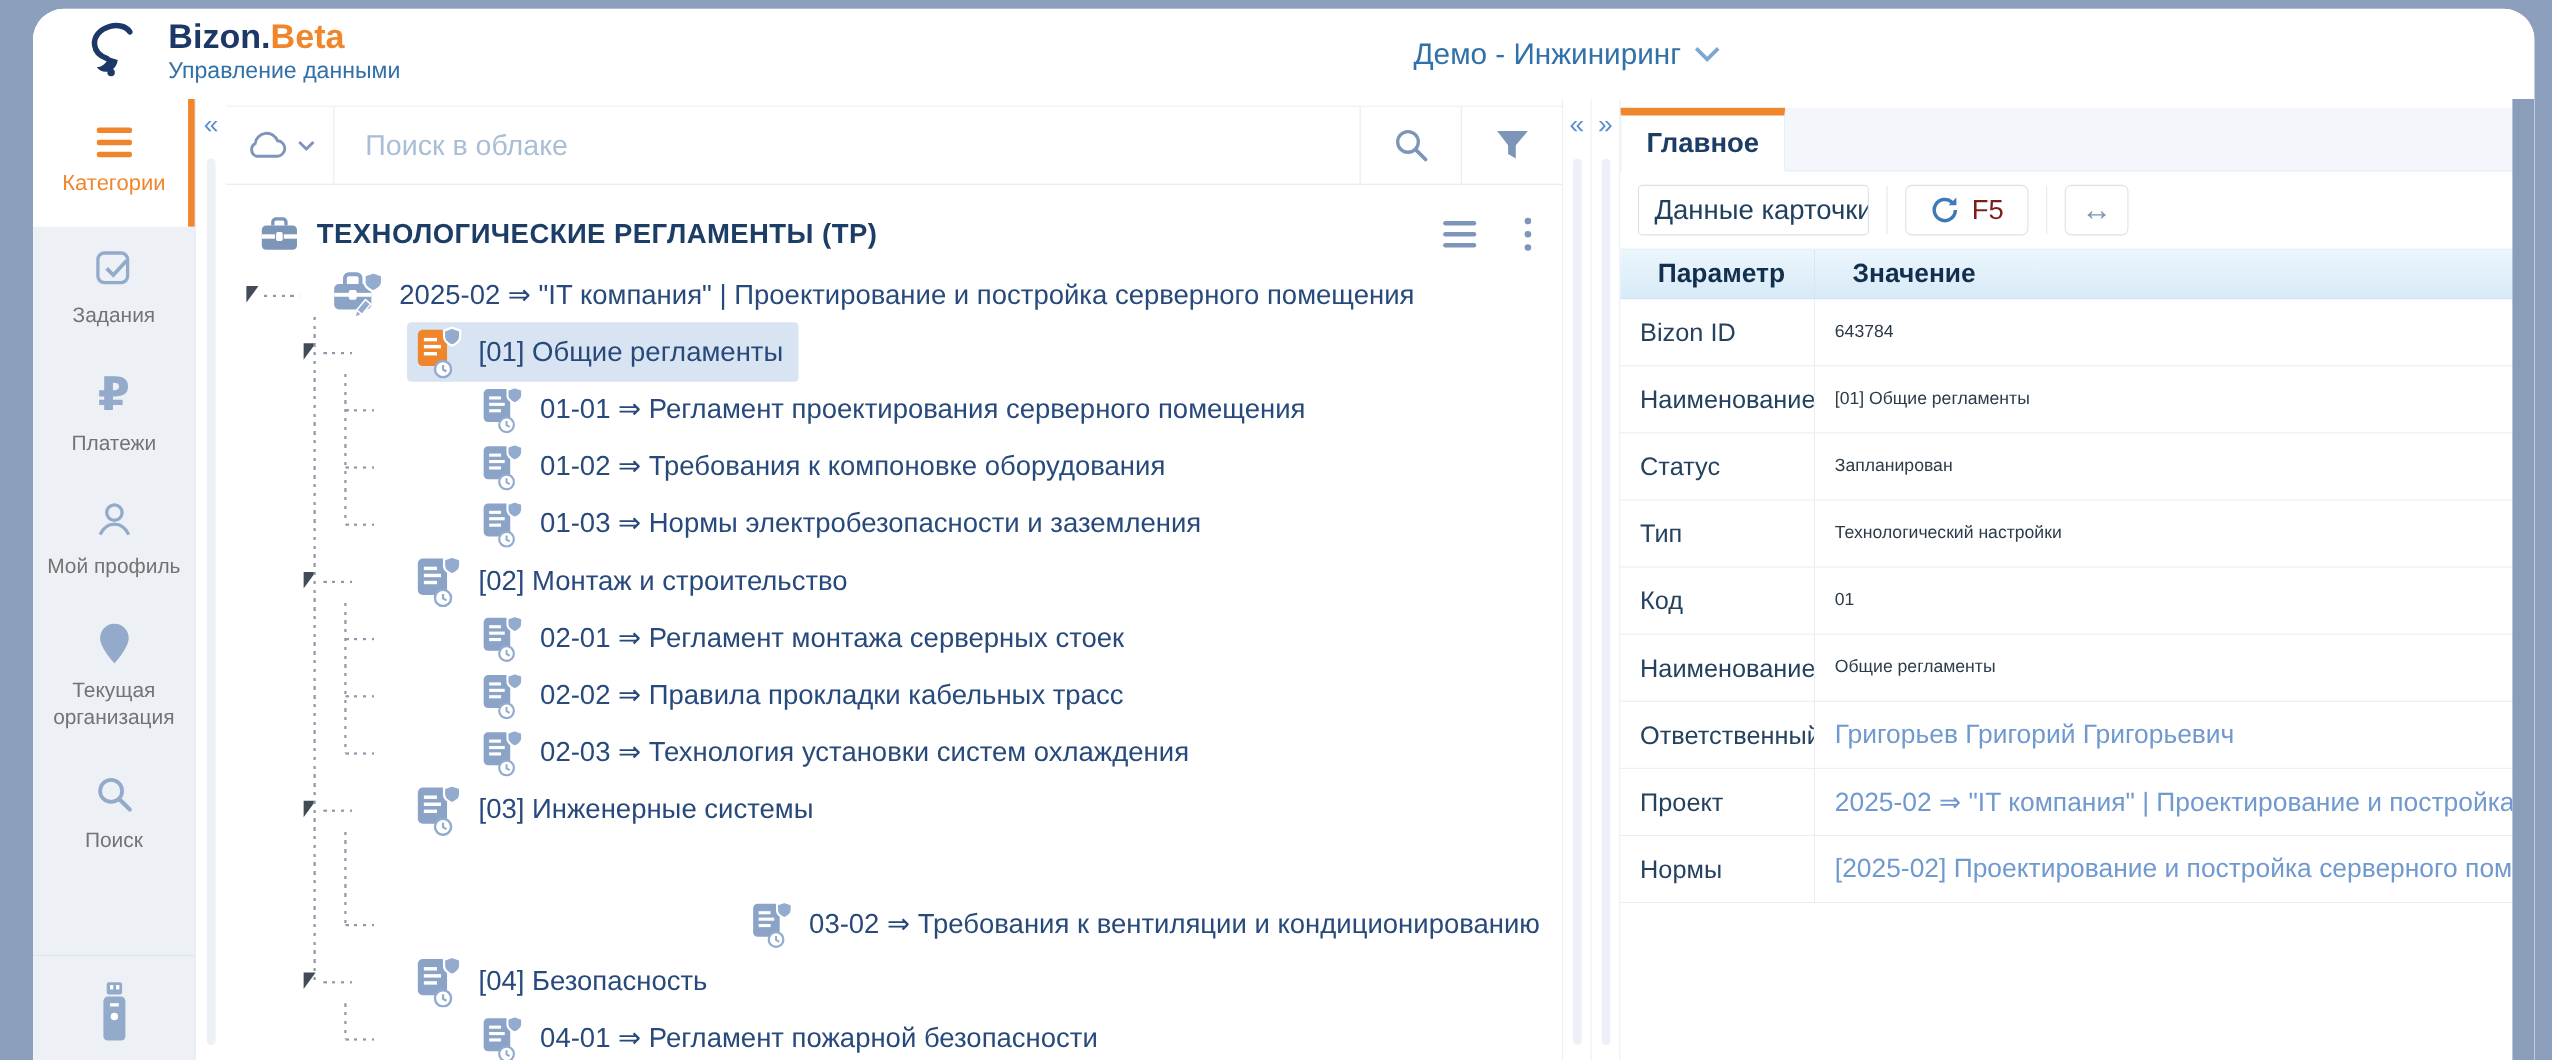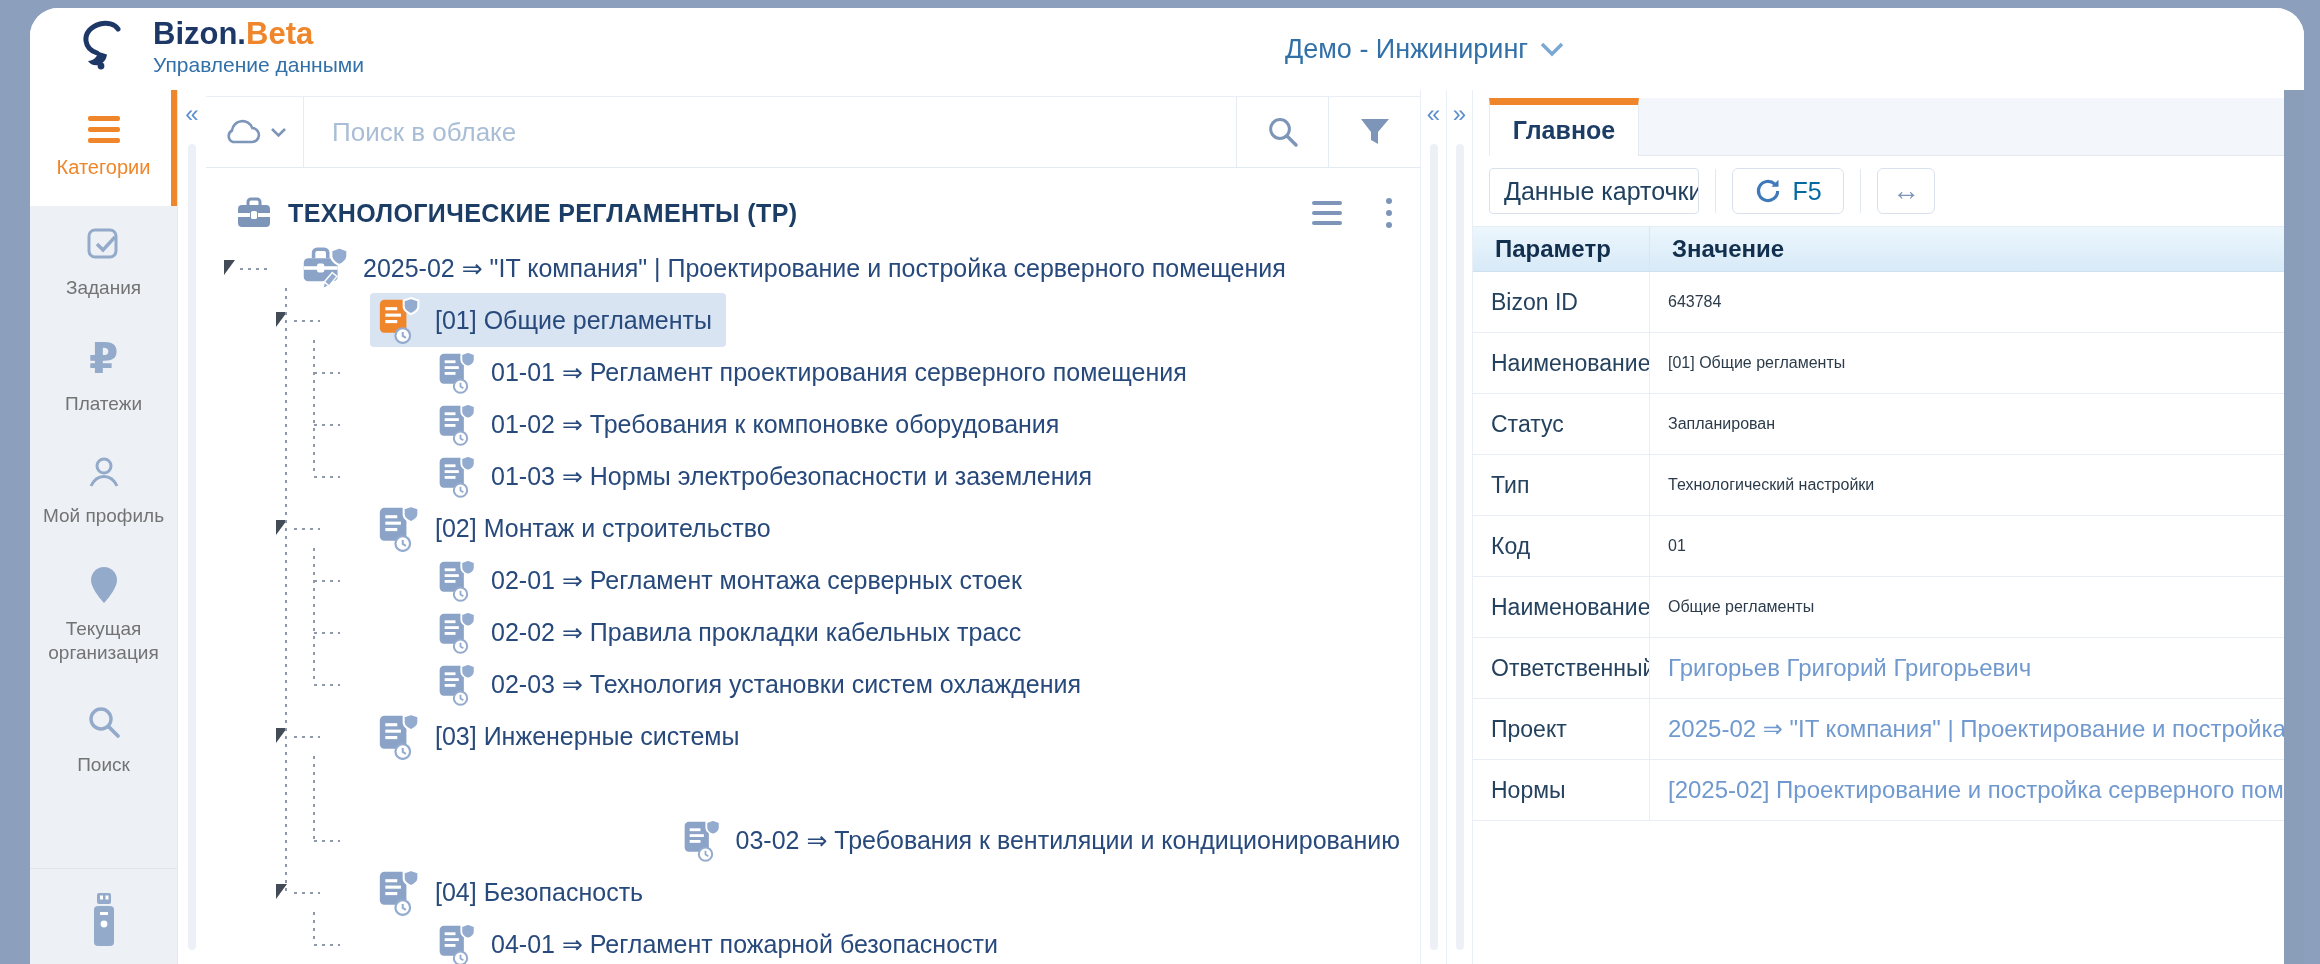--- a/index.html
+++ b/index.html
@@ -67,40 +67,40 @@
     border-top:15px solid #434b56;border-right:11px solid transparent;}
   .hstub{position:absolute;top:50%;height:2px;
     background-image:repeating-linear-gradient(to right,#8d99ab 0 3px,transparent 3px 8px);}
   .vguide{position:absolute;width:2px;
     background-image:repeating-linear-gradient(to bottom,#8d99ab 0 3px,transparent 3px 8px);}
   
   .strip{width:26px;position:relative;border-left:1px solid #eaeff5;background:#fff;}
   
   .rpanel{flex:1;position:relative;background:#fff;border-left:1px solid #eaeff5;overflow:hidden;}
   .rscroll{position:absolute;right:0;top:0;bottom:0;width:20px;background:#8a9db9;cursor:pointer;}
-  .tabstrip{position:absolute;left:0;right:20px;top:8px;height:58px;display:flex;margin-left:16px;}
+  .tabstrip{position:absolute;left:0;right:20px;top:8px;height:58px;display:flex;}
   .tab{width:150px;background:#fff;border-top:7px solid #f0862b;border-left:1px solid #e5ebf2;
     border-right:1px solid #e5ebf2;display:flex;align-items:center;justify-content:center;
     font-size:25px;font-weight:bold;color:#1c3e66;cursor:pointer;}
   .tabrest{flex:1;background:#f3f6fa;border-bottom:1px solid #e2e9f1;}
   .toolbar{position:absolute;left:0;right:20px;top:66px;height:70px;display:flex;
     align-items:center;padding-left:16px;background:#fff;}
   .select{width:210px;height:46px;border:1px solid #d9e2ec;border-radius:4px;display:flex;
     align-items:center;overflow:hidden;background:#fff;cursor:pointer;}
   .select-label{flex:1;padding-left:14px;font-size:25px;color:#20405f;white-space:nowrap;}
   .vsep{width:1px;height:44px;background:#e2e9f0;margin:0 16px;}
   .btn{height:46px;border:1px solid #d9e2ec;border-radius:6px;background:#fff;display:flex;
     align-items:center;justify-content:center;cursor:pointer;}
-  .refresh-btn{width:112px;gap:10px;font-size:25px;color:#0369a1;}
+  .refresh-btn{width:112px;gap:10px;font-size:25px;color:#7f1d1d;}
   .swap-btn{width:58px;font-size:28px;color:#7d95b8;font-weight:bold;}
   .ptable{position:absolute;left:0;right:20px;top:136px;}
   .thead{display:grid;grid-template-columns:176px 1fr;height:46px;
     background:linear-gradient(#ecf6fc,#d7eaf8);border-top:1px solid #e2eef8;
     border-bottom:1px solid #cfe0ef;font-weight:bold;font-size:24px;color:#12304e;}
-  .thead>div{display:flex;align-items:center;padding-left:22px;}
+  .thead>div{display:flex;align-items:center;padding-left:34px;}
   .thead .c2{border-left:1px solid #d9e6f2;}
   .trow{display:grid;grid-template-columns:176px 1fr;height:61px;border-bottom:1px solid #e9eef4;}
   .tcell{display:flex;align-items:center;padding-left:18px;overflow:hidden;white-space:nowrap;}
   .tcell.value{border-left:1px solid #e9eef4;}
   .param{font-size:23px;color:#24415e;}
   .plainval{font-size:16px;color:#2c3b4a;}
   .linkval{font-size:24px;color:#7099cf;cursor:pointer;}
 </style>
 </head>
 <body>

